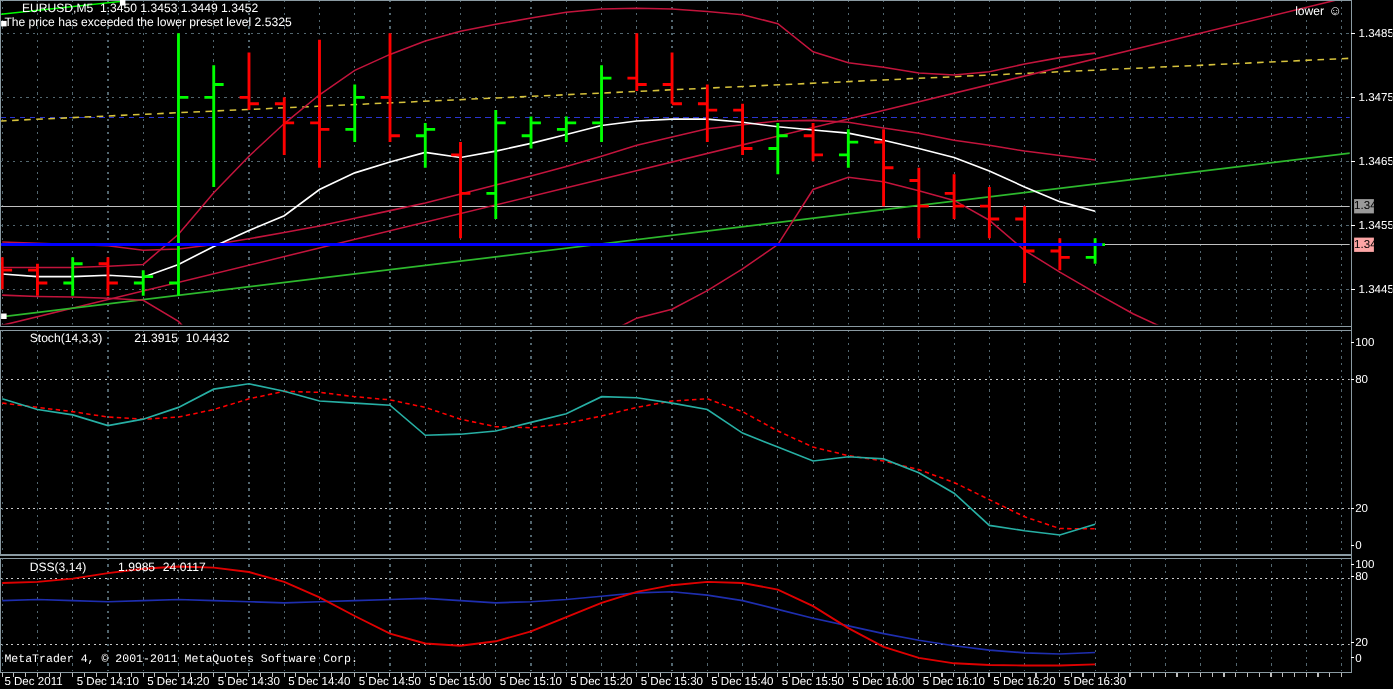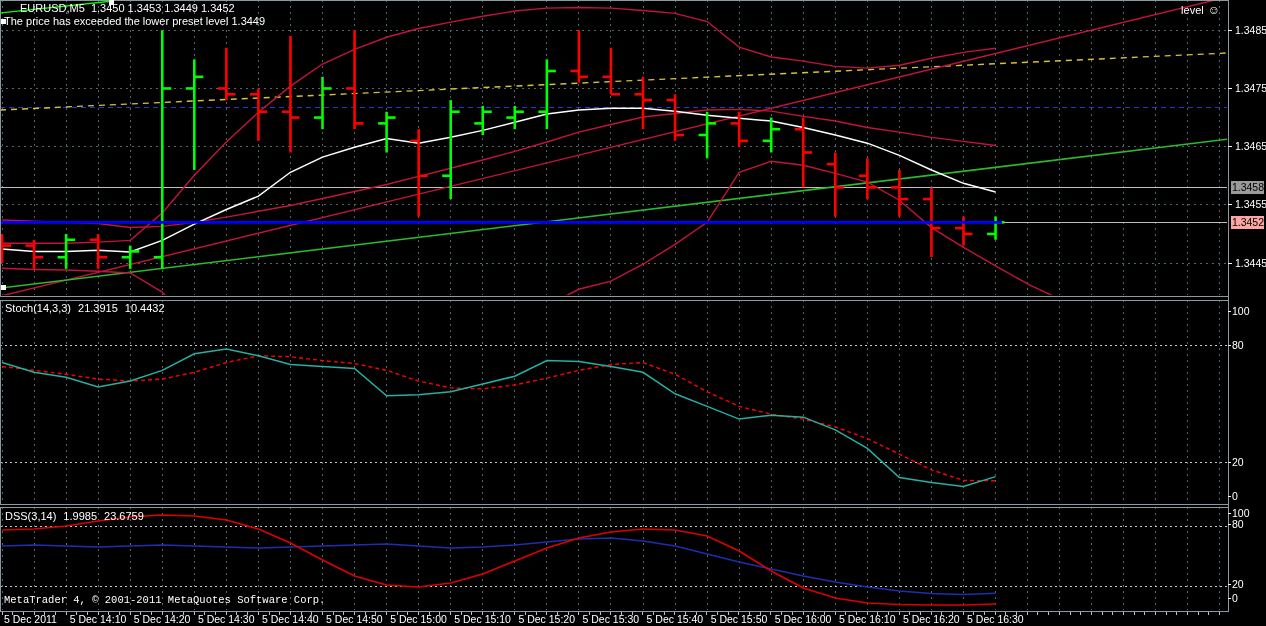--- a/index.html
+++ b/index.html
@@ -7,25 +7,25 @@
             font-family:"Liberation Sans",sans-serif;}
   #chart-svg{position:absolute;left:0;top:0;}
   .ovl{position:absolute;color:#fff;font-size:11px;line-height:12px;white-space:pre;}
   #symbol-title{left:4px;top:2px;margin-left:16px;}
   #alert-line{left:4px;top:15px;}
   #watermark{right:46px;top:4px;font-size:11px;}
   #watermark .smiley{font-size:12px;margin-left:4px;}
   #stoch-label{left:5px;top:302px;}
   #dss-label{left:5px;top:510px;}
   #footer-copyright{left:4px;top:594px;font-size:10.5px;font-family:Liberation Mono, monospace;}
-  .pricetag{position:absolute;left:1231px;width:33px;font-size:10.5px;line-height:13px;
-            text-align:right;color:#000;}
+  .pricetag{position:absolute;left:1231px;width:18px;font-size:10.5px;line-height:13px;
+            text-align:center;color:#000;}
   #tag-gray{background:#9a9a9a;}
   #tag-white{background:#fca5a5;}
-  .lbl-sp{margin-right:7px;}
+  .lbl-sp{margin-right:7px;margin-left:22px;}
 </style>
 </head>
 <body>
 
 <div id="terminal">
   <svg id="chart-svg" width="1266" height="626">
       <defs>
         <clipPath id="clip-main">
           <rect x="1" y="1" width="1226" height="294"></rect>
         </clipPath>
@@ -536,25 +536,25 @@
         <polyline points="2,366.45000000000005 34.05,370.35 66.1,374.25 98.14999999999999,379.125 130.2,381.075 162.25,379.125 194.29999999999998,372.3 226.34999999999997,362.55 258.4,355.725 290.45,356.70000000000005 322.5,360.6 354.54999999999995,363.525 386.59999999999997,370.35 418.65,381.075 450.69999999999993,387.9 482.74999999999994,388.875 514.8,384.975 546.8499999999999,378.15 578.9,370.35 610.9499999999999,364.5 643,362.55 675.05,374.25 707.0999999999999,391.8 739.15,406.425 771.1999999999999,414.225 803.2499999999999,419.1 835.3,426.9 867.3499999999999,438.6 899.3999999999999,454.2 931.4499999999999,469.8 963.4999999999999,480.525 995.55,480.72" fill="none" stroke="#ff0000" stroke-width="1.4" stroke-dasharray="4,3"></polyline>
         <polyline points="2,362.55 34.05,372.3 66.1,377.175 98.14999999999999,386.925 130.2,381.075 162.25,370.35 194.29999999999998,353.775 226.34999999999997,348.9 258.4,355.725 290.45,364.5 322.5,366.45000000000005 354.54999999999995,368.4 386.59999999999997,395.7 418.65,394.725 450.69999999999993,391.8 482.74999999999994,384 514.8,376.2 546.8499999999999,360.6 578.9,361.57500000000005 610.9499999999999,366.45000000000005 643,372.3 675.05,393.75 707.0999999999999,406.425 739.15,419.1 771.1999999999999,415.2 803.2499999999999,417.15 835.3,429.825 867.3499999999999,448.35 899.3999999999999,477.6 931.4499999999999,482.475 963.4999999999999,486.375 995.55,476.625" fill="none" stroke="#27afa4" stroke-width="1.5"></polyline>
       </g>
       <g clip-path="url(#clip-dss)">
         <polyline points="2,546 34.05,545 66.1,546 98.14999999999999,547 130.2,546 162.25,545 194.29999999999998,546 226.34999999999997,547 258.4,548 290.45,547 322.5,546 354.54999999999995,545 386.59999999999997,544 418.65,546 450.69999999999993,548 482.74999999999994,547 514.8,545 546.8499999999999,542 578.9,539 610.9499999999999,538 643,541 675.05,546 707.0999999999999,554 739.15,562 771.1999999999999,569 803.2499999999999,576 835.3,582 867.3499999999999,587 899.3999999999999,591 931.4499999999999,593.5 963.4999999999999,594.5 995.55,593.2" fill="none" stroke="#1e2eae" stroke-width="1.5"></polyline>
         <polyline points="2,530 34.05,529 66.1,526 98.14999999999999,521 130.2,517 162.25,515 194.29999999999998,516 226.34999999999997,520 258.4,529 290.45,543 322.5,560 354.54999999999995,576 386.59999999999997,585 418.65,587 450.69999999999993,583 482.74999999999994,574 514.8,561 546.8499999999999,548 578.9,538 610.9499999999999,532 643,529 675.05,530 707.0999999999999,536 739.15,551 771.1999999999999,571 803.2499999999999,588 835.3,598 867.3499999999999,603 899.3999999999999,604.5 931.4499999999999,605 963.4999999999999,605 995.55,604" fill="none" stroke="#de0000" stroke-width="1.7"></polyline>
       </g>
     </svg>
 
   <div class="ovl" id="symbol-title">EURUSD,M5  1.3450 1.3453 1.3449 1.3452</div>
-  <div class="ovl" id="alert-line">The price has exceeded the lower preset level 1.3449</div>
-
-  <div class="ovl" id="watermark"><span>level</span><span class="smiley">☺</span></div>
+  <div class="ovl" id="alert-line">The price has exceeded the lower preset level 2.5325</div>
+
+  <div class="ovl" id="watermark"><span>lower</span><span class="smiley">☺</span></div>
 
   <div class="ovl" id="stoch-label"><span class="lbl-sp">Stoch(14,3,3)</span><span class="lbl-sp">21.3915</span><span>10.4432</span></div>
 
-  <div class="ovl" id="dss-label"><span class="lbl-sp">DSS(3,14)</span><span class="lbl-sp">1.9985</span><span>23.6759</span></div>
+  <div class="ovl" id="dss-label"><span class="lbl-sp">DSS(3,14)</span><span class="lbl-sp">1.9985</span><span>24.0117</span></div>
 
   <div class="ovl" id="footer-copyright">MetaTrader 4, © 2001-2011 MetaQuotes Software Corp.</div>
 
   <div class="pricetag" id="tag-gray" style="top: 180.904px;">1.3458</div>
   <div class="pricetag" id="tag-white" style="top: 215.824px;">1.3452</div>
 </div>
 
 </body></html>

